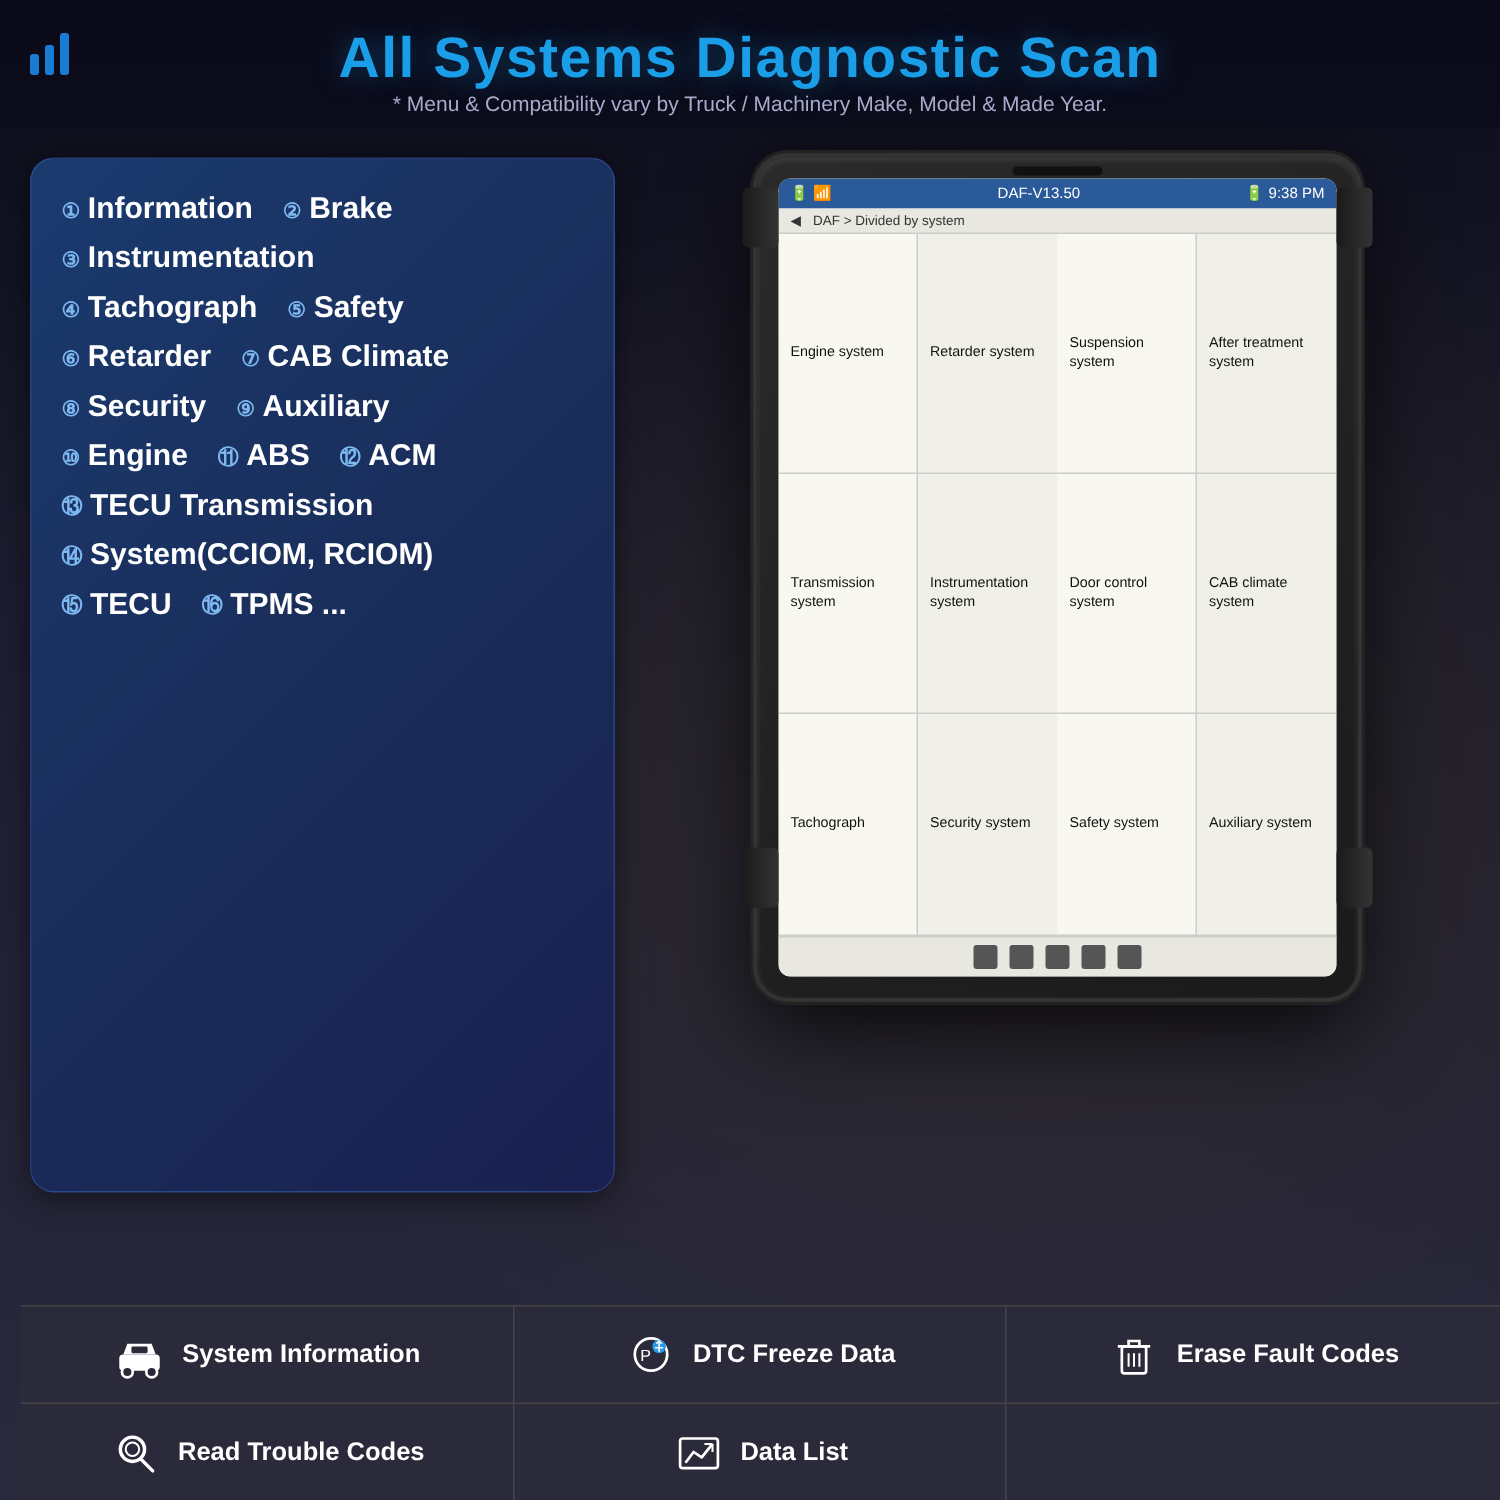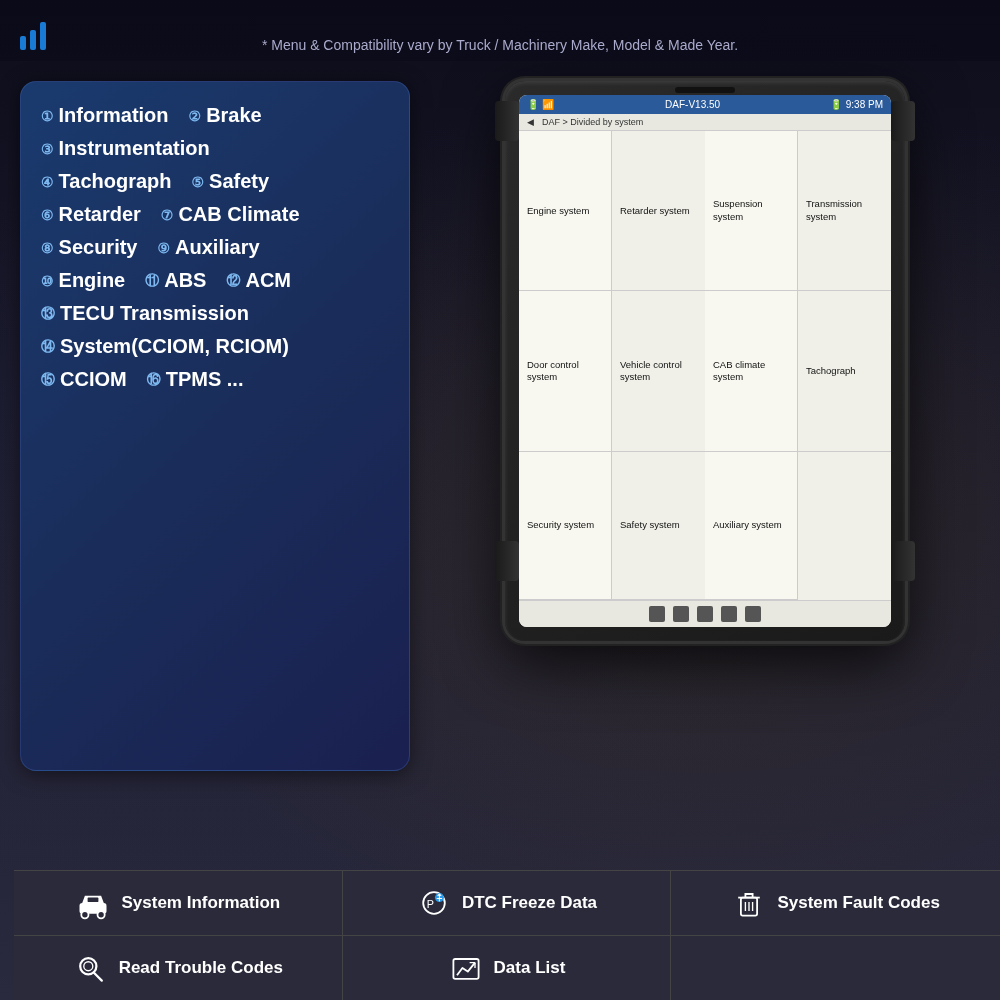--- a/index.html
+++ b/index.html
@@ -61,21 +61,21 @@
       font-size: 38px;
       font-weight: 900;
       color: #1a9ee8;
       letter-spacing: 1px;
       text-shadow: 0 0 20px rgba(26,158,232,0.4);
     }
 
     .header .subtitle {
       font-size: 14px;
       color: #aaaacc;
-      margin-top: 19px;
+      margin-top: 0;
     }
 
     
     .content-area {
       position: relative;
       z-index: 5;
       display: flex;
       padding: 20px 20px 10px;
       gap: 20px;
       height: 720px;
@@ -296,20 +296,21 @@
 
 <div class="main-container">
   <div class="bg-overlay"></div>
 
   <div class="header">
     <div class="header-bars">
       <span></span>
         <span></span>
         <span></span>
     </div>
+    <h1>All Systems Diagnostic Scan</h1>
     <p class="subtitle">* Menu &amp; Compatibility vary by Truck / Machinery Make, Model &amp; Made Year.</p>
   </div>
 
   <div class="content-area">
 
     <div class="left-panel">
       <div class="systems-grid">
 
       <div class="systems-row">
             <div class="system-item">
@@ -379,21 +380,21 @@
           </div>
           <div class="systems-row">
             <div class="system-item">
               <span class="system-num">⑭</span>
               <span>System(CCIOM, RCIOM)</span>
             </div>
           </div>
           <div class="systems-row">
             <div class="system-item">
               <span class="system-num">⑮</span>
-              <span>CCIOM</span>
+              <span>TECU</span>
             </div>
             <div class="system-item">
               <span class="system-num">⑯</span>
               <span>TPMS ...</span>
             </div>
           </div>
         </div>
     </div>
 
     <div class="tablet-container">
@@ -410,23 +411,24 @@
           </div>
           <div class="tablet-nav">
             <span>◀</span>
             <span>DAF &gt; Divided by system</span>
           </div>
           <div class="tablet-content">
 
           <div class="tablet-cell">Engine system</div>
               <div class="tablet-cell">Retarder system</div>
               <div class="tablet-cell">Suspension system</div>
+              <div class="tablet-cell">After treatment system</div>
               <div class="tablet-cell">Transmission system</div>
+              <div class="tablet-cell">Instrumentation system</div>
               <div class="tablet-cell">Door control system</div>
-              <div class="tablet-cell">Vehicle control system</div>
               <div class="tablet-cell">CAB climate system</div>
               <div class="tablet-cell">Tachograph</div>
               <div class="tablet-cell">Security system</div>
               <div class="tablet-cell">Safety system</div>
               <div class="tablet-cell">Auxiliary system</div>
             </div>
           <div class="tablet-footer">
             <div class="tablet-footer-icon"></div>
             <div class="tablet-footer-icon"></div>
             <div class="tablet-footer-icon"></div>
@@ -467,21 +469,21 @@
 
     <div class="feature-cell">
       <div class="feature-icon">
         <svg viewBox="0 0 40 40" fill="none">
           <rect x="11" y="14" width="18" height="20" rx="2" stroke="#fff" stroke-width="2" fill="none"></rect>
           <path d="M8 14 H32" stroke="#fff" stroke-width="2"></path>
           <path d="M16 14 V10 H24 V14" stroke="#fff" stroke-width="2" fill="none"></path>
           <path d="M16 19 V29 M20 19 V29 M24 19 V29" stroke="#fff" stroke-width="1.5"></path>
         </svg>
       </div>
-      <span class="feature-label">System Fault Codes</span>
+      <span class="feature-label">Erase Fault Codes</span>
     </div>
 
     <div class="feature-cell">
       <div class="feature-icon">
         <svg viewBox="0 0 40 40" fill="none">
           <circle cx="17" cy="18" r="9" stroke="#fff" stroke-width="2.5" fill="none"></circle>
           <line x1="23" y1="25" x2="32" y2="34" stroke="#fff" stroke-width="2.5" stroke-linecap="round"></line>
           <circle cx="17" cy="18" r="5" fill="none" stroke="#fff" stroke-width="1.5"></circle>
         </svg>
       </div>

